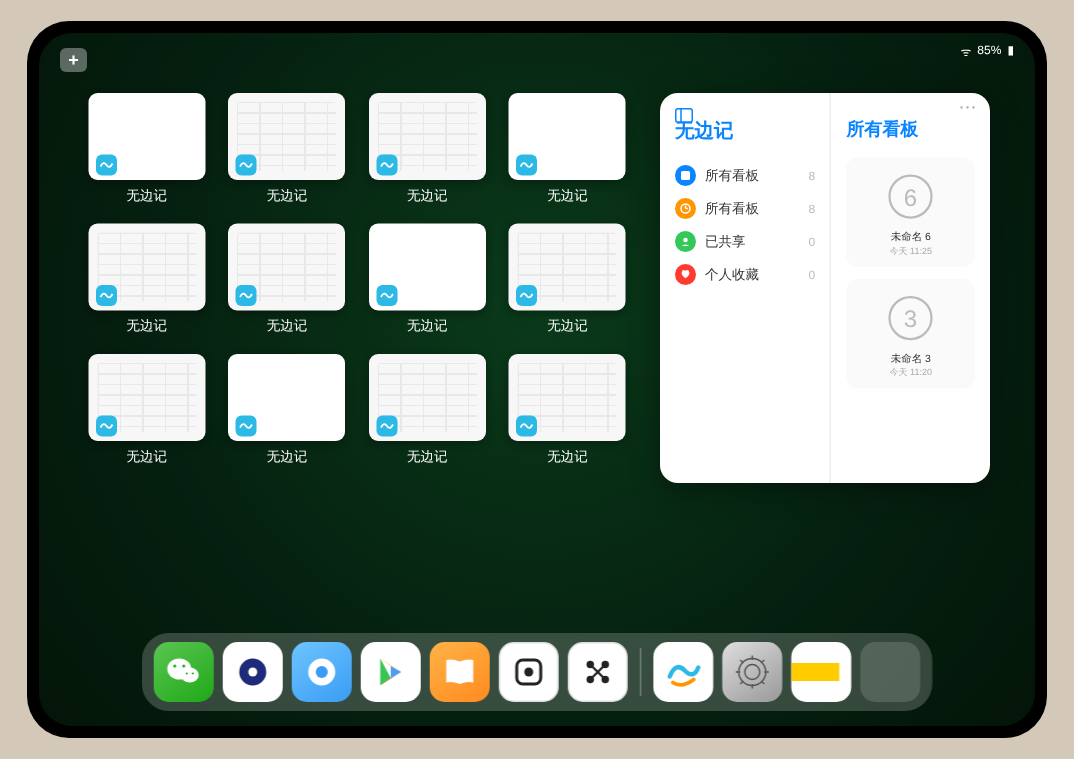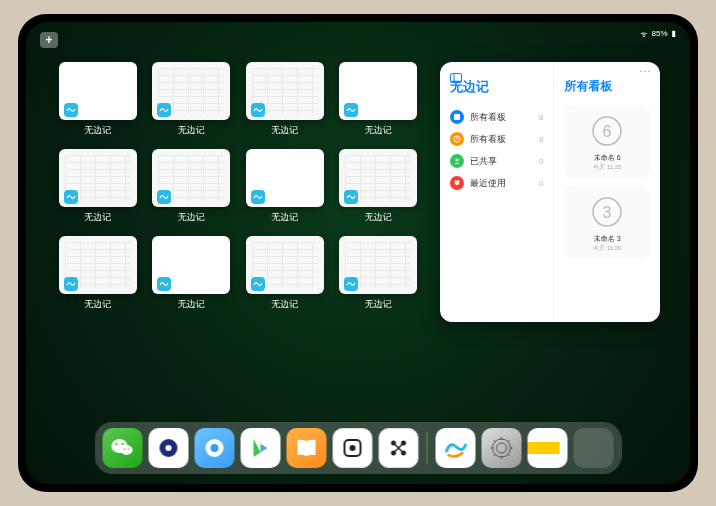--- a/index.html
+++ b/index.html
@@ -231,21 +231,21 @@
                 </div>
                 <span class="lbl">已共享</span>
                 <span class="cnt">0</span>
               </div>
               <div class="sp-row">
                 <div class="ic" style="background:#ff3b30">
                   <svg viewBox="0 0 8 8">
                     <path d="M4 1.5 Q6 0 6.5 2.5 Q7 4.5 4 6.5 Q1 4.5 1.5 2.5 Q2 0 4 1.5" fill="#fff"></path>
                   </svg>
                 </div>
-                <span class="lbl">最近使用</span>
+                <span class="lbl">个人收藏</span>
                 <span class="cnt">0</span>
               </div>
             </div>
       </div>
       <div class="sp-right">
         <div class="sp-right-title">所有看板</div>
         <div id="boards">
               <div class="board">
                 <div class="board-sketch"><svg viewBox="0 0 40 40">
                     <circle cx="20" cy="20" r="14" fill="none" stroke="#bbb" stroke-width="1.5"></circle>

